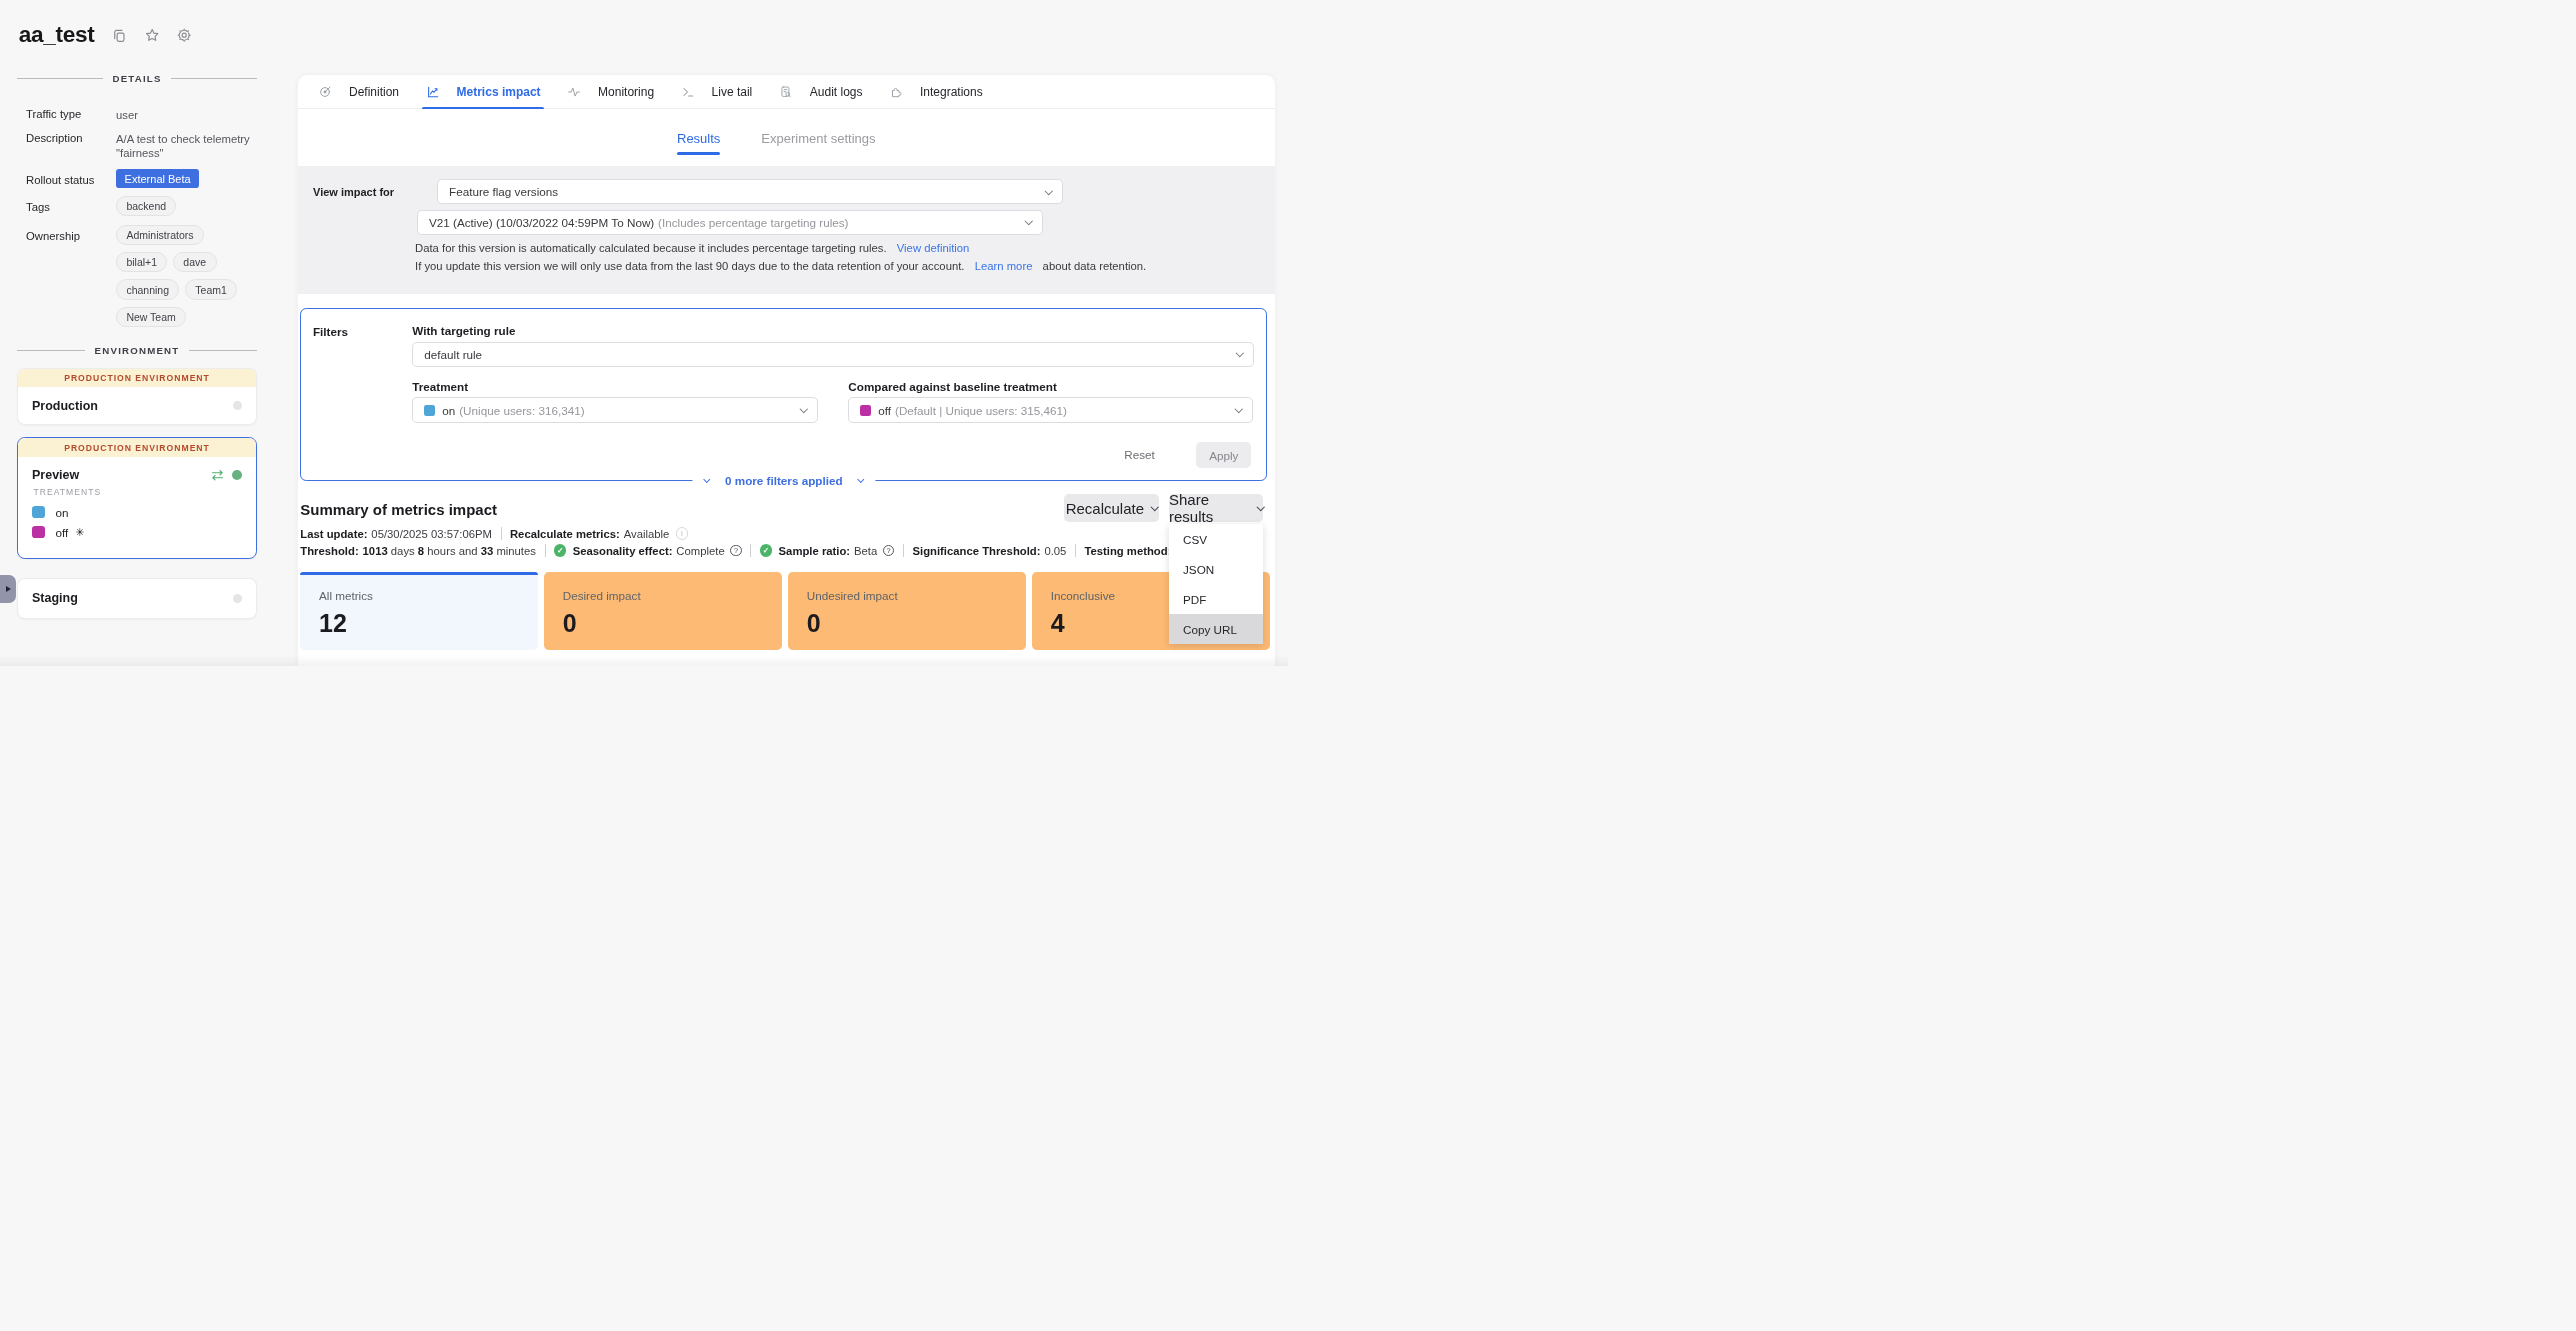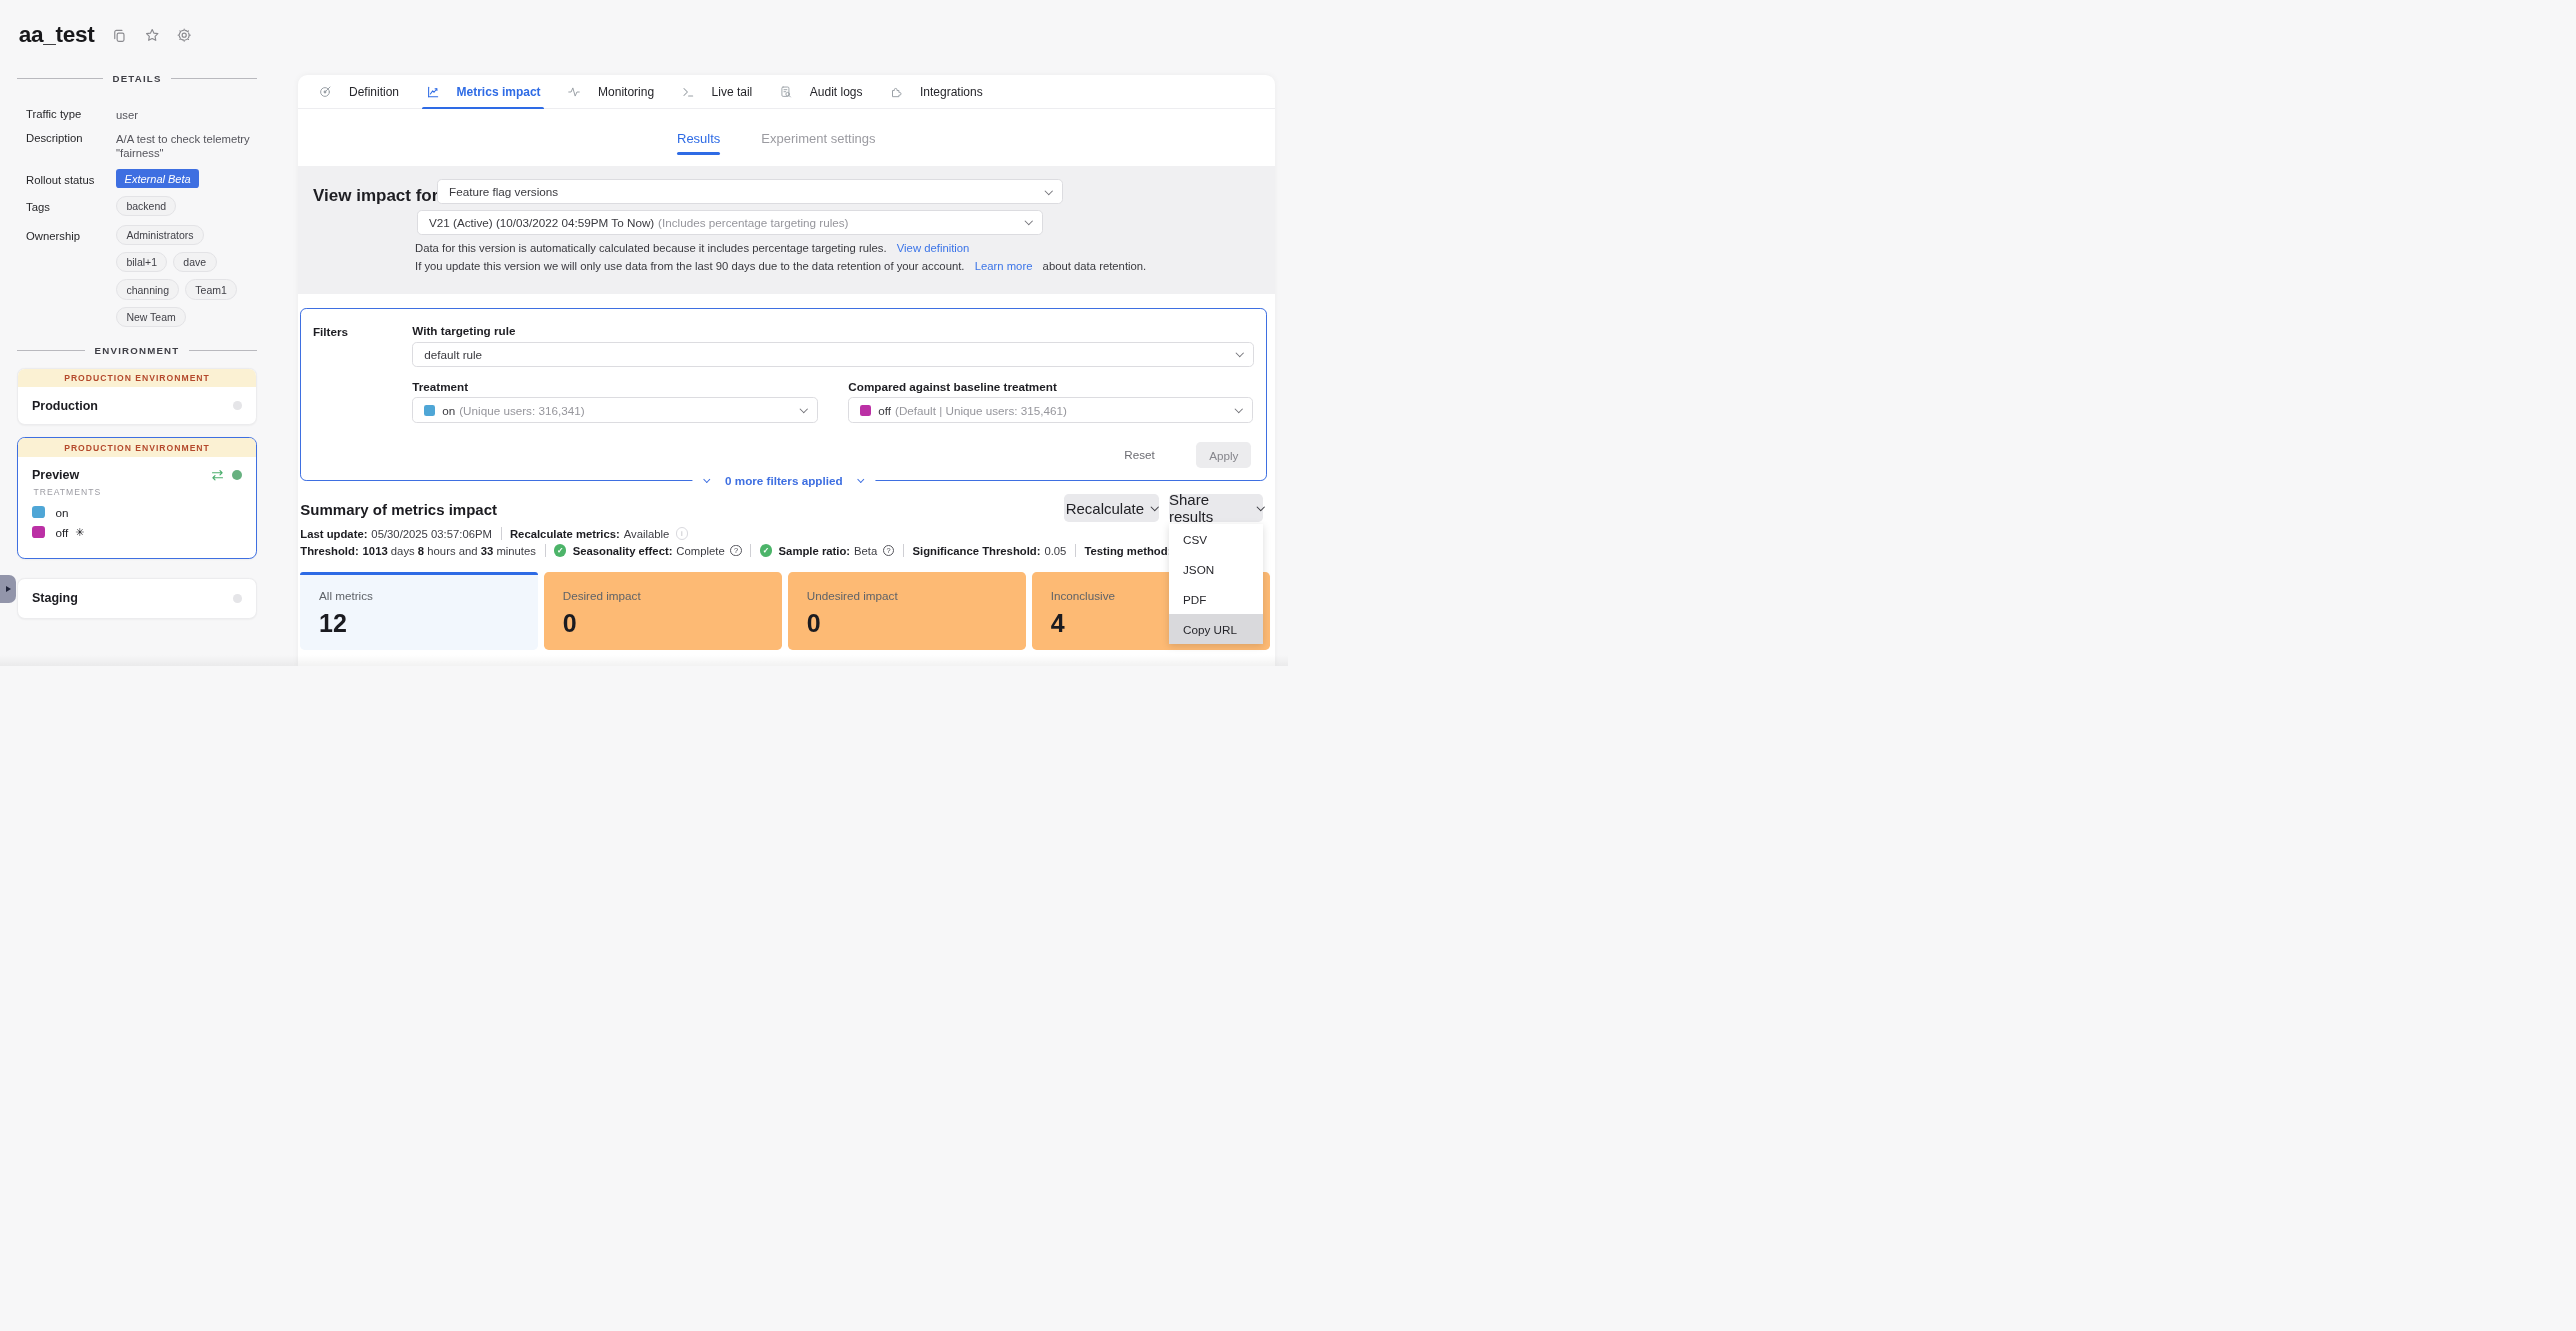--- a/index.html
+++ b/index.html
@@ -21,21 +21,21 @@
   .sidebar { position:absolute; left:0; top:73px; width:274px; }
   .divider { display:flex; align-items:center; gap:9.4px; margin:0 17px;
              color:#3f3f46; font-size:9.7px; font-weight:600; letter-spacing:1.2px; }
   .divider::before, .divider::after { content:""; flex:1; height:0.8px; background:#b9b9be; }
 
   .drows { margin:22px 0 0 26px; }
   .drow { display:flex; margin-bottom:8.6px; }
   .dlabel { width:90px; flex:none; font-size:11.3px; color:#27272a; padding-top:1.6px; }
   .dvalue { font-size:11.3px; color:#55555c; width:143px; line-height:1.25; padding-top:1.6px; }
   .badge { display:inline-block; background:#3E6FE1; color:#fff; font-size:11px;
-           padding:3.9px 8.6px; border-radius:3.1px;font-style:italic; }
+           padding:3.9px 8.6px; border-radius:3.1px; }
   .pills { width:147px; display:flex; flex-wrap:wrap; }
   .pill { background:#f2f2f3; border:0.8px solid #e3e3e6; border-radius:11px;
           font-size:10.5px; color:#3f3f46; padding:3.1px 9.4px; margin:0 5.5px 7px 0; white-space:nowrap; }
 
   .env-card { margin:11.7px 17px 0 17px; background:#fff; border:0.8px solid #ececee;
               border-radius:7.8px; overflow:hidden; box-shadow:0 0.8px 1.6px rgba(0,0,0,.04); cursor:pointer; }
   .env-card.selected { border:1.2px solid #3E6FE1; }
   .env-banner { background:#FBF1D3; color:#B4492C; font-size:8.6px; font-weight:700;
                 letter-spacing:1px; text-align:center; padding:4.7px 0 3.9px; }
   .env-body { display:flex; align-items:center; padding:11.7px 14px; }
@@ -71,21 +71,21 @@
                        height:2.3px; background:#2E6BE5; border-radius:1.6px 1.6px 0 0; }
 
   .subtabs { position:absolute; left:379px; top:56px; display:flex; gap:41px; font-size:13px; }
   .subtab { cursor:pointer; }
   .subtab.active { color:#2E6BE5; position:relative; }
   .subtab.active::after { content:""; position:absolute; left:0; right:0; bottom:-8.6px;
                           height:2.3px; background:#2E6BE5; border-radius:1.6px; }
   .subtab.inactive { color:#9b9ba1; }
 
   .impact-panel { position:absolute; left:0; top:91px; width:100%; height:128px; background:#f0f0f2; }
-  .impact-label { position:absolute; left:15px; top:19.5px; font-size:17px; font-weight:700; color:#1e1e23; }
+  .impact-label { position:absolute; left:15px; top:19.5px; font-size:11px; font-weight:700; color:#1e1e23; }
   .dd { position:absolute; background:#fff; border:0.8px solid #dcdce0; border-radius:4.7px;
         display:flex; align-items:center; padding:0 11px; font-size:11.7px; color:#3a3a3f; cursor:pointer; }
   .dd .note { color:#96969c; margin-left:3.9px; }
   .chev { width:5.5px; height:5.5px; border-right:1.2px solid #6f6f75; border-bottom:1.2px solid #6f6f75;
           transform:rotate(45deg); margin-left:auto; margin-top:-3.1px; flex:none; }
   .dd1 { left:119px; top:13.3px; width:626px; height:25px;margin-left:20px; }
   .dd2 { left:119px; top:44px; width:626px; height:25px; }
   .impact-line { position:absolute; left:117px; font-size:11.3px; color:#3a3a3f; }
   .l1 { top:76px; } .l2 { top:94px; }
   .lnk { color:#3B74E8; cursor:pointer; }

